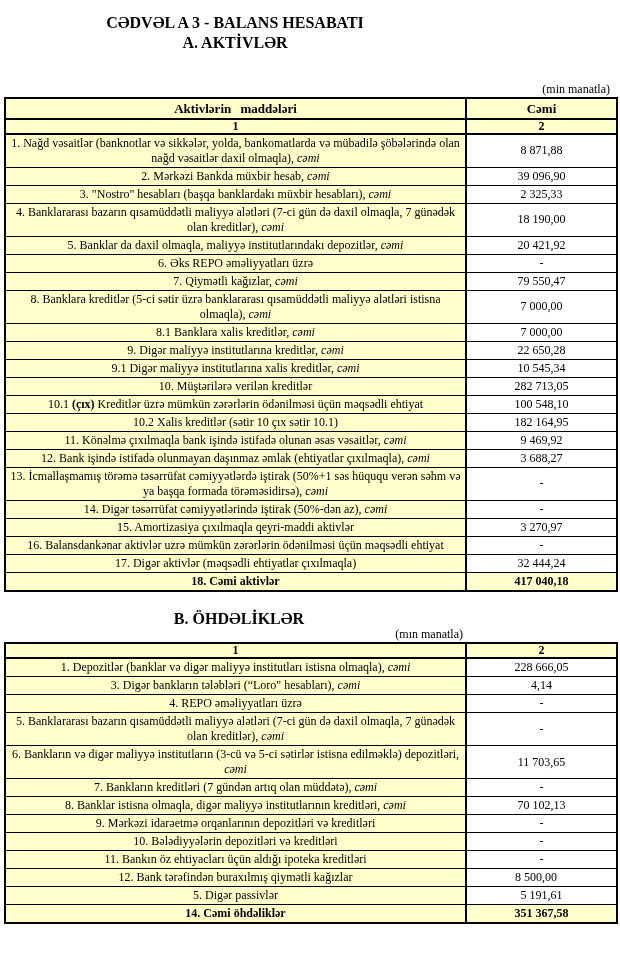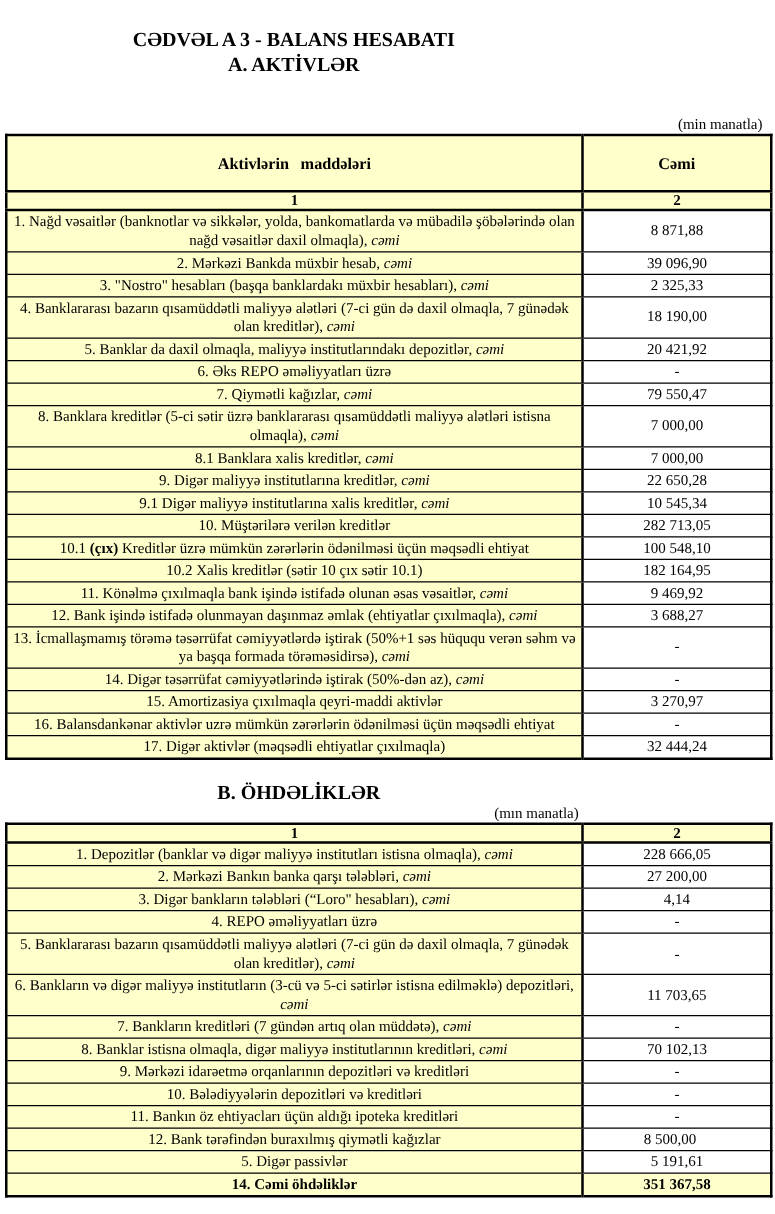--- a/index.html
+++ b/index.html
@@ -11,21 +11,21 @@
   }
   .page {
     position: relative;
     width: 620px;
     height: 971px;
     background: #ffffff;
     overflow: hidden;
   }
   .title-wrap {
     width: 470px;
-    padding-top: 23px;
+    padding-top: 13px;
     text-align: center;
     font-weight: bold;
     font-size: 16px;
     line-height: 1.28;
   }
   .title-wrap-b {
     width: 478px;
     margin-top: 17px;
     text-align: center;
     font-weight: bold;
@@ -60,21 +60,21 @@
     line-height: 15px;
     padding: 1px 3px;
     vertical-align: middle;
   }
   .tbl thead th.hdr {
     background: #FFFFCC;
     font-weight: bold;
     font-size: 13px;
     text-align: center;
     border-bottom: 2px solid #000;
-    padding: 14px 3px;
+    padding: 2px 3px;
   }
   .tbl thead th.sub {
     background: #FFFFCC;
     font-weight: bold;
     font-size: 12px;
     text-align: center;
     line-height: 13px;
     border-bottom: 2px solid #000;
     padding: 0 3px;
   }
@@ -197,20 +197,24 @@
           <td class="val">3 270,97</td>
         </tr>
         <tr>
           <td class="lbl"><span>16. Balansdankənar aktivlər uzrə mümkün zərərlərin ödənilməsi üçün məqsədli ehtiyat</span></td>
           <td class="val">-</td>
         </tr>
         <tr>
           <td class="lbl"><span>17. Digər aktivlər (məqsədli ehtiyatlar çıxılmaqla)</span></td>
           <td class="val">32 444,24</td>
         </tr>
+        <tr class="total">
+          <td class="lbl"><span>18. Cəmi aktivlər</span></td>
+          <td class="val">417 040,18</td>
+        </tr>
       </tbody>
   </table>
 
   <div class="title-wrap-b">B. ÖHDƏLİKLƏR</div>
 
   <div class="unit-note unit-b">(mın manatla)</div>
 
   <table class="tbl">
     <colgroup>
         <col class="c-label">
@@ -221,24 +225,20 @@
         <th class="sub">1</th>
         <th class="sub col2">2</th>
       </tr>
     </thead>
     <tbody>
         <tr>
           <td class="lbl"><span>1. Depozitlər (banklar və digər maliyyə institutları istisna olmaqla), </span><i>cəmi</i></td>
           <td class="val">228 666,05</td>
         </tr>
         <tr>
-          <td class="lbl"><span>2. Mərkəzi Bankın banka qarşı tələbləri, </span><i>cəmi</i></td>
-          <td class="val">27 200,00</td>
-        </tr>
-        <tr>
           <td class="lbl"><span>3. Digər bankların tələbləri (“Loro" hesabları), </span><i>cəmi</i></td>
           <td class="val">4,14</td>
         </tr>
         <tr>
           <td class="lbl"><span>4. REPO əməliyyatları üzrə</span></td>
           <td class="val">-</td>
         </tr>
         <tr>
           <td class="lbl"><span>5. Banklararası bazarın qısamüddətli maliyyə alətləri (7-ci gün də daxil olmaqla, 7 günədək olan kreditlər), </span><i>cəmi</i></td>
           <td class="val">-</td>

